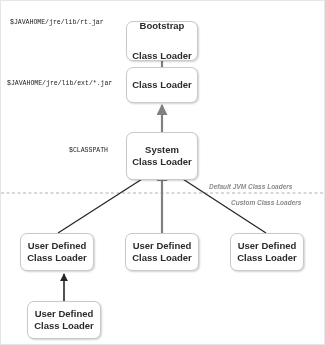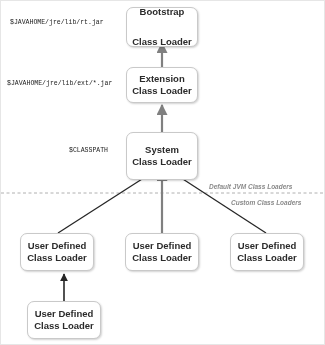--- a/index.html
+++ b/index.html
@@ -87,27 +87,26 @@
 
     <line x1="161" y1="232" x2="161" y2="170" stroke="#808080" stroke-width="2.2" marker-end="url(#arrow-gray)"></line>
 
     <line x1="57" y1="232" x2="152" y2="171" stroke="#262626" stroke-width="1.3" marker-end="url(#arrow-dark)"></line>
 
     <line x1="265" y1="232" x2="171" y2="171" stroke="#262626" stroke-width="1.3" marker-end="url(#arrow-dark)"></line>
 
     <line x1="63" y1="300" x2="63" y2="273" stroke="#262626" stroke-width="1.6" marker-end="url(#arrow-dark)"></line>
   </svg>
 
-  <div class="node" style="left:125px; top:6px; width:72px; height:40px;gap:18px;">
+  <div class="node" style="left:125px; top:20px; width:72px; height:40px;gap:18px;">
     <span class="l1">Bootstrap</span>
     <span class="l2">Class Loader</span>
   </div>
 
   <div class="node" style="left:125px; top:66px; width:72px; height:36px;">
-    <span class="l1">Extension</span>
     <span class="l2">Class Loader</span>
   </div>
 
   <div class="node" style="left:125px; top:131px; width:72px; height:48px;">
     <span class="l1">System</span>
     <span class="l2">Class Loader</span>
   </div>
 
   <div class="node" style="left:19px; top:232px; width:74px; height:38px;">
     <span class="l1">User Defined</span>

